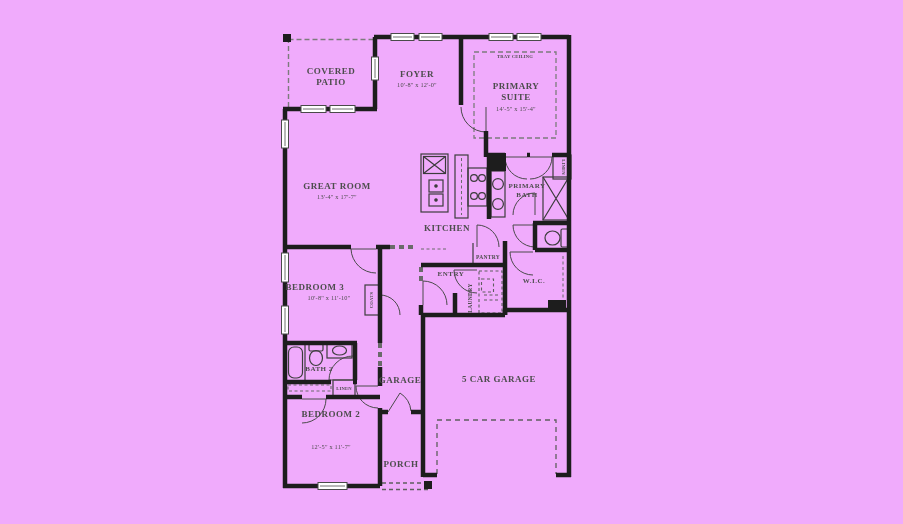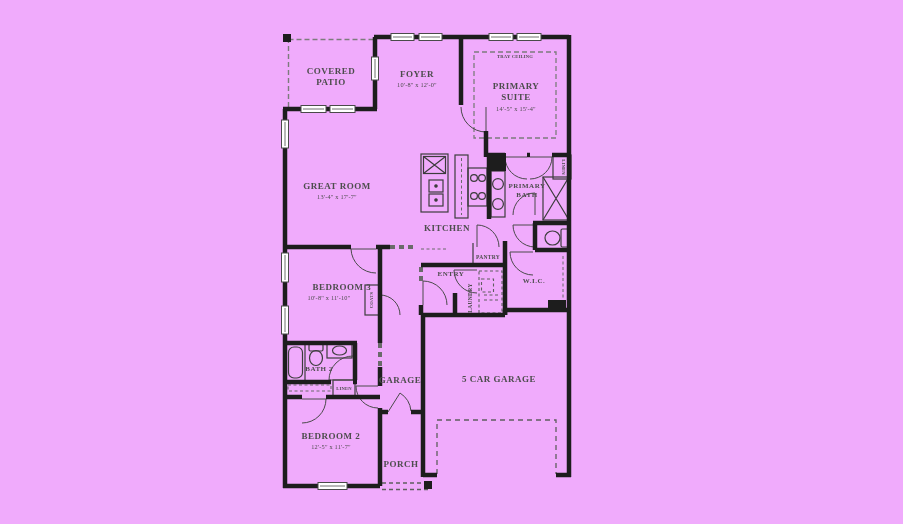--- a/index.html
+++ b/index.html
@@ -212,31 +212,31 @@
   <div class="lbl l-xs vert-cw" style="left:563px;top:167px">LINEN</div>
 
   <div class="lbl l-sm" style="left:488px;top:254px">PANTRY</div>
 
   <div class="lbl l-md" style="left:451px;top:270px">ENTRY</div>
 
   <div class="lbl l-sm vert" style="left:470px;top:298px">LAUNDRY</div>
 
   <div class="lbl l-md" style="left:534px;top:277px">W.I.C.</div>
 
-  <div class="lbl l-lg" style="left:342px;top:282px">BEDROOM 3</div>
+  <div class="lbl l-lg" style="left:315px;top:282px">BEDROOM 3</div>
   <div class="lbl dims" style="left:329px;top:294px">10'-8" x 11'-10"</div>
 
   <div class="lbl l-xs vert" style="left:372px;top:300px">COATS</div>
 
   <div class="lbl l-md" style="left:319px;top:365px">BATH 2</div>
 
   <div class="lbl l-xs" style="left:344px;top:386px">LINEN</div>
 
   <div class="lbl l-lg" style="left:400px;top:375px">GARAGE</div>
 
-  <div class="lbl l-lg" style="left:331px;top:431px">BEDROOM 2</div>
+  <div class="lbl l-lg" style="left:331px;top:409px">BEDROOM 2</div>
   <div class="lbl dims" style="left:331px;top:443px">12'-5" x 11'-7"</div>
 
   <div class="lbl l-lg" style="left:401px;top:459px">PORCH</div>
 
   <div class="lbl l-lg" style="left:499px;top:374px">5 CAR GARAGE</div>
 
 </div>
 
 </body></html>

